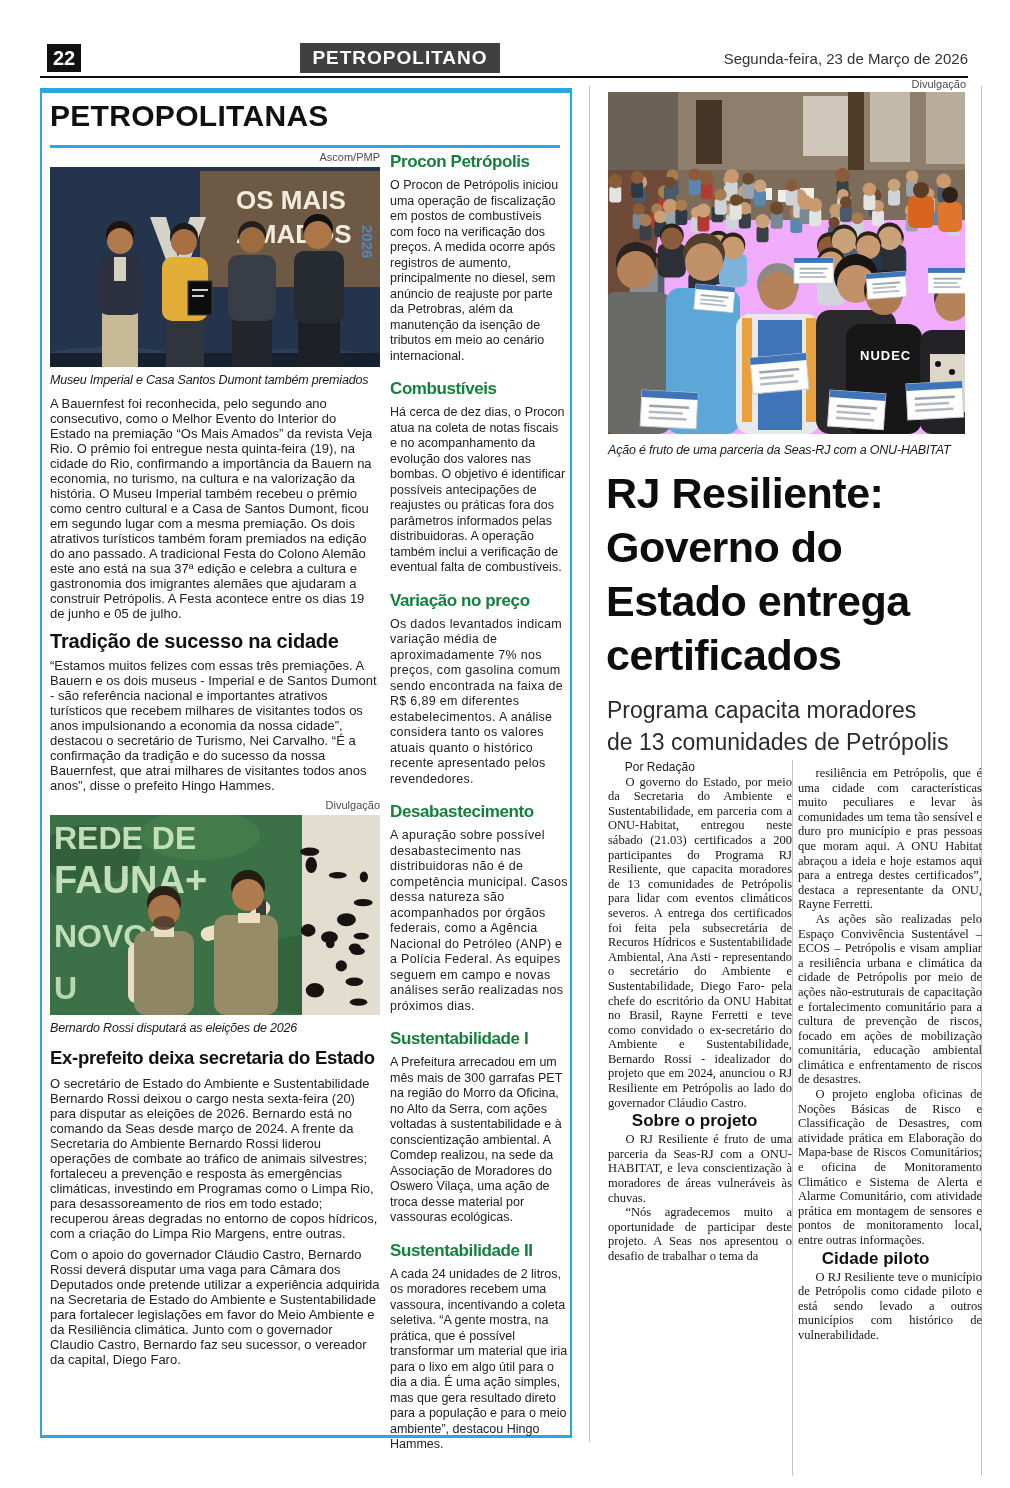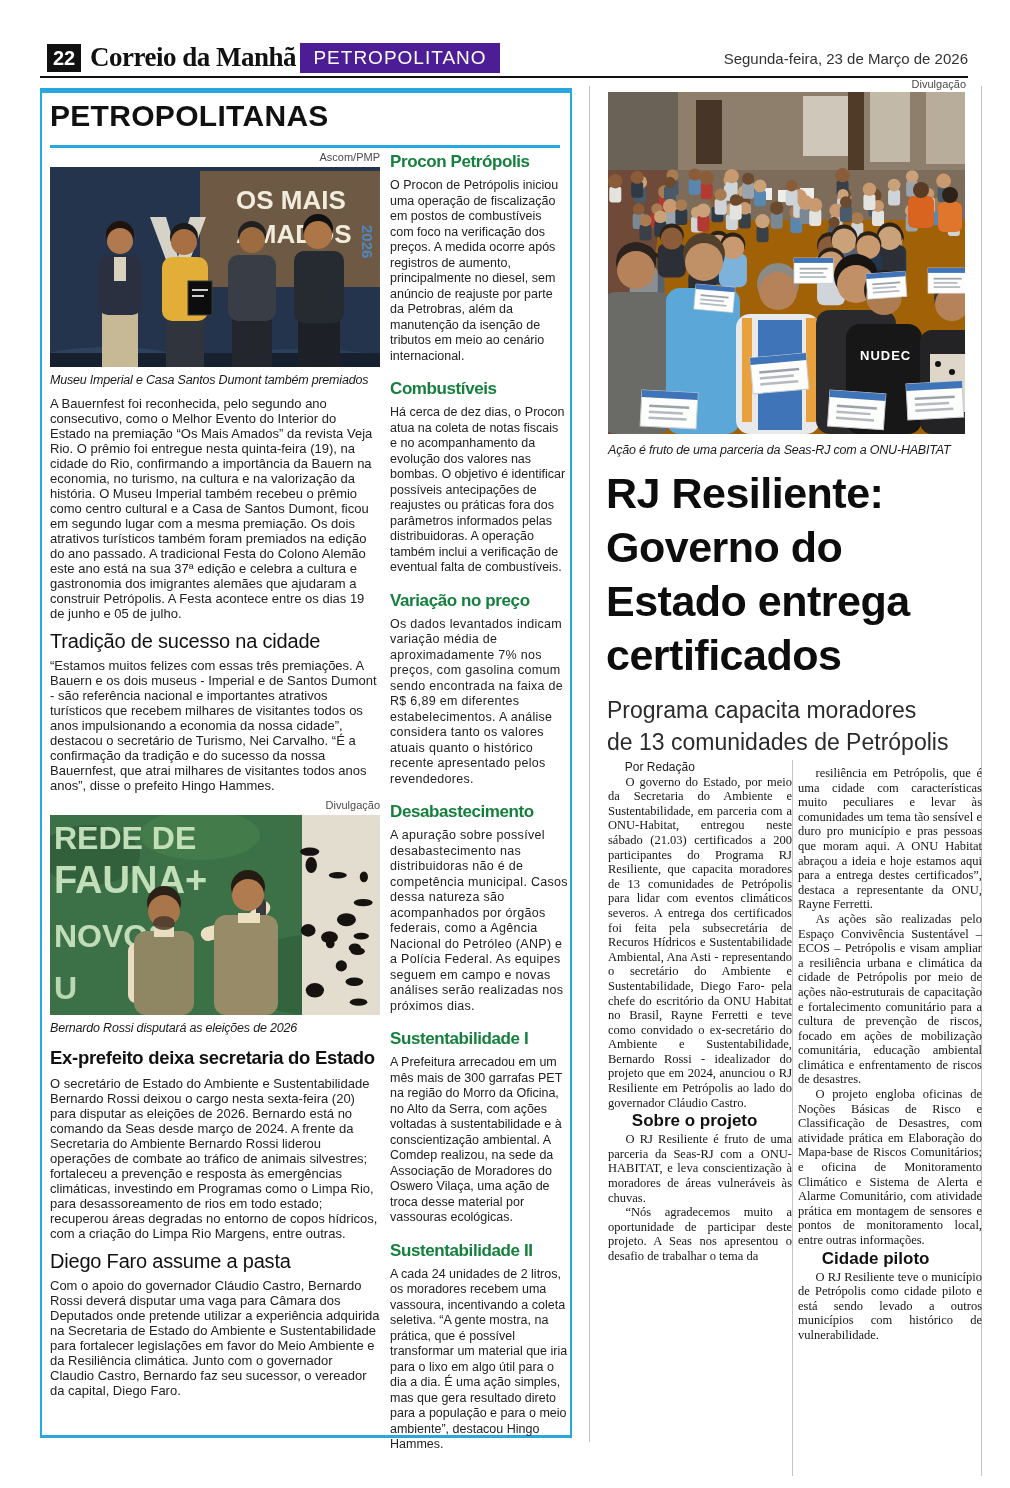--- a/index.html
+++ b/index.html
@@ -3,49 +3,49 @@
 <meta charset="utf-8">
 <style>
   html,body{margin:0;padding:0;background:#ffffff;}
   .page{position:relative;width:1010px;height:1488px;background:#fff;overflow:hidden;
         font-family:"Liberation Sans",sans-serif;color:#1c1c1c;}
   
   .pagenum{position:absolute;left:47px;top:44px;width:34px;height:28px;background:#111;color:#fff;
            font-size:20px;font-weight:bold;display:flex;align-items:center;justify-content:center;}
   .masthead{position:absolute;left:90px;top:42px;font-family:"Liberation Serif",serif;
             font-weight:bold;font-size:27px;letter-spacing:-0.5px;color:#111;}
-  .sectionbox{position:absolute;left:300px;top:43px;width:200px;height:30px;background:#4c1d95;color:#fff;
-              display:flex;align-items:center;justify-content:center;font-size:19px;font-weight:normal;letter-spacing:1px;}
+  .sectionbox{position:absolute;left:300px;top:43px;width:200px;height:30px;background:#404040;color:#fff;
+              display:flex;align-items:center;justify-content:center;font-size:19px;font-weight:bold;letter-spacing:1px;}
   .dateline{position:absolute;right:42px;top:50px;font-size:15px;color:#333;}
   .headrule{position:absolute;left:40px;top:76px;width:928px;height:2px;background:#111;}
   
   .bluebox{position:absolute;left:40px;top:88px;width:532px;height:1350px;box-sizing:border-box;
            border:2px solid #29a7df;border-top-width:5px;border-bottom-width:3px;}
   .boxtitle{position:absolute;left:8px;top:6px;font-size:30px;font-weight:800;letter-spacing:0.3px;color:#111;}
   .titlerule{position:absolute;left:8px;top:52px;right:10px;height:3px;background:#29a7df;}
   .colL{position:absolute;left:8px;top:58px;width:330px;}
   .colM{position:absolute;left:348px;top:58px;width:178px;}
   .credit{font-size:11px;color:#4a4a4a;text-align:right;line-height:13px;margin:0 0 3px;}
   .photo{position:relative;width:330px;height:200px;overflow:hidden;background:#ccc;}
   .photo svg{display:block;width:100%;height:100%;}
   .caption{font-style:italic;font-size:12.5px;letter-spacing:-0.2px;line-height:16px;color:#1b1b1b;margin:5px 0 8px;}
   .hl1{margin:14px 0 10px;}
   .hl1 .line{display:block;white-space:nowrap;overflow:hidden;font-size:20.5px;line-height:28px;
              font-weight:800;letter-spacing:-0.3px;color:#111;}
   .body-sm{font-size:13px;line-height:15px;margin:0 0 6px;color:#222;}
-  .subhead-l{font-size:20px;line-height:24px;font-weight:400;letter-spacing:-0.2px;color:#111;margin:8px 0 5px;}
+  .subhead-l{font-size:20px;line-height:24px;font-weight:700;letter-spacing:-0.2px;color:#111;margin:8px 0 5px;}
   .hl2{font-size:18.5px;line-height:24px;font-weight:800;letter-spacing:-0.3px;color:#111;
        margin:10px 0 6px;white-space:nowrap;overflow:hidden;}
   .msec h3{font-size:17px;line-height:22px;font-weight:800;letter-spacing:-0.4px;color:#15803d;margin:14px 0 5px;}
   .msec:first-child h3{margin-top:0;}
   .msec p{font-size:12.5px;line-height:15.5px;margin:0 0 8px;color:#222;}
   .msec.alt p{letter-spacing:0.3px;}
   
   .m-credit{position:absolute;left:600px;top:78px;width:366px;font-size:11px;color:#4a4a4a;text-align:right;}
-  .m-photo{position:absolute;left:608px;top:92px;width:357px;height:342px;overflow:hidden;background:#a16207;}
+  .m-photo{position:absolute;left:608px;top:92px;width:357px;height:342px;overflow:hidden;background:#f0abfc;}
   .m-photo svg{display:block;width:100%;height:100%;}
   .m-caption{position:absolute;left:608px;top:442px;width:362px;font-style:italic;font-size:12.5px;
              letter-spacing:-0.2px;line-height:16px;color:#1b1b1b;}
   .m-headline{position:absolute;left:606px;top:466px;width:380px;}
   .m-headline .line{display:block;white-space:nowrap;overflow:hidden;font-size:43px;line-height:54px;
                     font-weight:800;letter-spacing:-0.5px;color:#0d0d0d;}
   .m-subhead{position:absolute;left:607px;top:694px;width:380px;}
   .m-subhead .line{display:block;font-size:23px;line-height:32px;color:#2b2b2b;}
   .serifcol{position:absolute;width:184px;font-family:"Liberation Serif",serif;font-size:12.5px;
             line-height:14.6px;text-align:justify;color:#151515;hyphens:auto;-webkit-hyphens:auto;}
@@ -56,21 +56,20 @@
   .col1{left:608px;top:760px;}
   .col2{left:798px;top:766px;}
   .vrule{position:absolute;width:1px;background:#c4c4c4;}
 </style>
 </head>
 <body>
 
 <div class="page">
 
   <div class="pagenum">22</div>
-  <div class="masthead">Correio da Manhã</div>
   <div class="sectionbox">PETROPOLITANO</div>
   <div class="dateline">Segunda-feira, 23 de Março de 2026</div>
   <div class="headrule"></div>
 
   <div class="vrule" style="left:589px;top:86px;height:1356px;"></div>
   <div class="vrule" style="left:792px;top:760px;height:716px;"></div>
   <div class="vrule" style="left:981px;top:86px;height:1390px;"></div>
 
   <div class="bluebox">
     <div class="boxtitle">PETROPOLITANAS</div>
@@ -166,21 +165,20 @@
             <circle cx="198" cy="72" r="17" fill="#241b12"></circle>
               <circle cx="198" cy="80" r="16" fill="#b07c4f"></circle>
           </g>
         </svg>
       </div>
       <div class="caption">Bernardo Rossi disputará as eleições de 2026</div>
 
       <div class="hl2">Ex-prefeito deixa secretaria do Estado</div>
       <p class="body-sm">O secretário de Estado do Ambiente e Sustentabilidade Bernardo Rossi deixou o cargo nesta sexta-feira (20) para disputar as eleições de 2026. Bernardo está no comando da Seas desde março de 2024. A frente da Secretaria do Ambiente Bernardo Rossi liderou operações de combate ao tráfico de animais silvestres; fortaleceu a prevenção e resposta às emergências climáticas, investindo em Programas como o Limpa Rio, para desassoreamento de rios em todo estado; recuperou áreas degradas no entorno de copos hídricos, com a criação do Limpa Rio Margens, entre outras.</p>
 
-      <div class="subhead-l">Diego Faro assume a pasta</div>
       <p class="body-sm">Com o apoio do governador Cláudio Castro, Bernardo Rossi deverá disputar uma vaga para Câmara dos Deputados onde pretende utilizar a experiência adquirida na Secretaria de Estado do Ambiente e Sustentabilidade para fortalecer legislações em favor do Meio Ambiente e da Resiliência climática. Junto com o governador Claudio Castro, Bernardo faz seu sucessor, o vereador da capital, Diego Faro.</p>
     </div>
 
     <div class="colM">
       <div class="msec">
         <h3>Procon Petrópolis</h3>
         <p>O Procon de Petrópolis iniciou uma operação de fiscalização em postos de combustíveis com foco na verificação dos preços. A medida ocorre após registros de aumento, principalmente no diesel, sem anúncio de reajuste por parte da Petrobras, além da manutenção da isenção de tributos em meio ao cenário internacional.</p>
       </div>
       <div class="msec">
         <h3>Combustíveis</h3>

